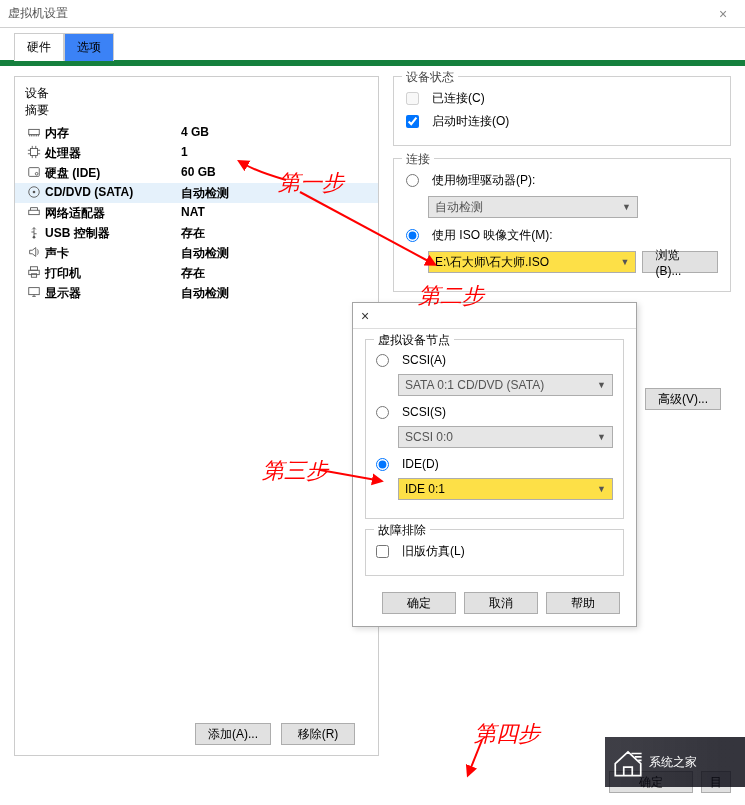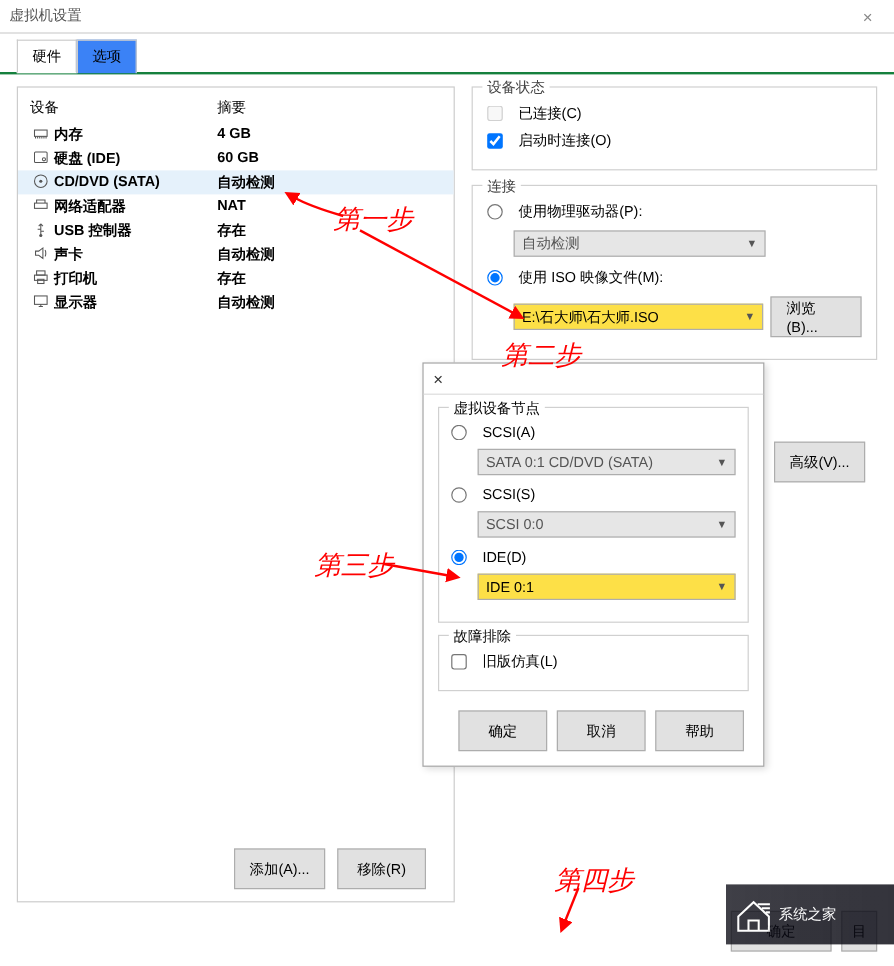--- a/index.html
+++ b/index.html
@@ -2,28 +2,28 @@
 <html><head>
 <meta charset="utf-8">
 <style>
 * { box-sizing: border-box; margin: 0; padding: 0; font-family: "Microsoft YaHei", "Segoe UI", sans-serif; font-size: 12px; }
 body { background: #fff; width: 745px; height: 805px; position: relative; overflow: hidden; }
 
 .titlebar { height: 28px; border-bottom: 1px solid #d0d0d0; display: flex; align-items: center; padding: 0 8px; color: #555; }
 .titlebar .title { flex: 1; }
 .titlebar .close { width: 28px; text-align: center; font-size: 14px; color: #888; }
 
-.tabs { display: flex; gap: 0; padding: 4px 6px 0 14px; border-bottom: 2px solid #15803d; }
+.tabs { display: flex; gap: 0; padding: 4px 6px 0 14px; border-bottom: 6px solid #15803d; }
 .tab { padding: 5px 12px 4px; border: 1px solid #ccc; border-bottom: none; background: #3b82f6; position: relative; top: 1px; }
 .tab.active { background: #fff; border-bottom: 1px solid #fff; }
 
 .content { position: relative; padding: 10px 14px; display: flex; gap: 14px; height: 700px; }
 
 .left { width: 366px; border: 1px solid #ccc; padding: 6px 0; background: #fff; position: relative; }
-.devhdr { display: flex; font-weight: normal; padding: 2px 8px 4px 10px; }
+.devhdr { display: flex; font-weight: normal; padding: 2px 8px 4px 10px; flex-direction: column; }
 .devhdr .c1 { width: 156px; }
 .devlist { }
 .devrow { display: flex; align-items: flex-start; padding: 2px 4px 2px 10px; height: 20px; font-weight: bold; }
 .devrow.sel { background: #e5f1fb; }
 .devrow .ico { width: 18px; text-align: center; color: #555; font-size: 11px; }
 .devrow .c1 { width: 138px; padding-left: 2px; }
 .devrow .c2 { }
 
 svg.ico { width: 14px; height: 14px; }
 
@@ -31,21 +31,21 @@
 .group { border: 1px solid #d0d0d0; padding: 10px 12px 12px; margin-bottom: 12px; position: relative; }
 .group .gtitle { position: absolute; top: -8px; left: 8px; background: #fff; padding: 0 4px; color: #444; }
 .chk, .rad { display: inline-flex; align-items: center; gap: 13px; margin: 3px 0; }
 .chk input, .rad input { width: 13px; height: 13px; }
 
 .combo { display: inline-flex; align-items: center; border: 1px solid #adadad; background: #e6e6e6; height: 22px; width: 210px; padding: 0 6px; color: #555; }
 .combo.enabled { background: #fde047; color: #000; }
 .combo .txt { flex: 1; white-space: nowrap; overflow: hidden; }
 .combo .car { font-size: 9px; color: #555; }
 
-.btn { display: inline-flex; align-items: center; justify-content: center; border: 1px solid #adadad; background: #e1e1e1; height: 34px; padding: 0 12px; min-width: 74px; }
+.btn { display: inline-flex; align-items: center; justify-content: center; border: 1px solid #adadad; background: #e1e1e1; height: 22px; padding: 0 12px; min-width: 74px; }
 
 .indent { margin-left: 22px; margin-top: 4px; margin-bottom: 6px; display: flex; gap: 6px; align-items: center; }
 
 .footer-left { position: absolute; bottom: 8px; left: 50%; transform: translateX(-90px); display: flex; gap: 10px; }
 .footer-main { position: absolute; right: 14px; bottom: 8px; display: flex; gap: 8px; }
 
 
 .modal { position: absolute; left: 352px; top: 302px; width: 285px; border: 1px solid #a4a4a4; background: #fff; box-shadow: 2px 2px 6px rgba(0,0,0,.15); }
 .modal .mtitle { height: 26px; display: flex; align-items: center; padding: 0 8px; border-bottom: 1px solid #ddd; }
 .modal .mtitle .t { flex: 1; }
@@ -53,21 +53,21 @@
 .modal .mbody { padding: 10px 12px 12px; }
 .modal .mgroup { border: 1px solid #d0d0d0; padding: 10px 10px 12px; margin-bottom: 10px; position: relative; }
 .modal .mgroup .gtitle { position: absolute; top: -8px; left: 8px; background: #fff; padding: 0 4px; }
 .modal .btnrow { display: flex; gap: 8px; justify-content: flex-end; padding: 6px 4px 0; }
 .modal .combo { width: 216px; }
 
 
 .ann-text { position: absolute; color: #ff0000; font-family: "KaiTi", serif; font-size: 22px; font-style: italic; pointer-events: none; }
 svg.arrows { position: absolute; left: 0; top: 0; width: 745px; height: 805px; pointer-events: none; }
 
-.adv-col { position: absolute; right: 10px; top: 296px; }
+.adv-col { position: absolute; right: 10px; top: 312px; }
 
 
 .wm { position: absolute; right: 0; bottom: 18px; width: 140px; height: 50px; background: linear-gradient(90deg, rgba(10,10,20,.85), rgba(10,10,20,.9)); color: #fff; display: flex; align-items: center; gap: 4px; padding-left: 6px; font-size: 14px; opacity: .92; overflow: hidden; }
 .wm .house { width: 34px; height: 34px; }
 .wm .wmtxt { display: flex; gap: 2px; }
 </style>
 </head>
 <body>
 
 <div class="titlebar">
@@ -88,20 +88,28 @@
       <span class="c2">摘要</span>
     </div>
     <div class="devlist" id="devlist">
         <div class="devrow">
           <span class="ico"><svg class="ico" viewBox="0 0 16 16">
               <rect x="2" y="5" width="12" height="6" fill="none" stroke="#555"></rect>
               <path d="M3 11v2M5 11v2M7 11v2M9 11v2M11 11v2M13 11v2" stroke="#555"></path>
             </svg></span>
           <span class="c1">内存</span>
           <span class="c2">4 GB</span>
+        </div>
+        <div class="devrow">
+          <span class="ico"><svg class="ico" viewBox="0 0 16 16">
+              <rect x="4" y="4" width="8" height="8" fill="none" stroke="#555"></rect>
+              <path d="M6 1v3M10 1v3M6 12v3M10 12v3M1 6h3M1 10h3M12 6h3M12 10h3" stroke="#555"></path>
+            </svg></span>
+          <span class="c1">处理器</span>
+          <span class="c2">1</span>
         </div>
         <div class="devrow">
           <span class="ico"><svg class="ico" viewBox="0 0 16 16">
               <rect x="2" y="3" width="12" height="10" rx="1" fill="none" stroke="#555"></rect>
               <circle cx="11" cy="10" r="1.5" fill="none" stroke="#555"></circle>
             </svg></span>
           <span class="c1">硬盘 (IDE)</span>
           <span class="c2">60 GB</span>
         </div>
         <div class="devrow sel">
@@ -270,21 +278,21 @@
       <span class="btn">确定</span>
       <span class="btn">取消</span>
       <span class="btn">帮助</span>
     </div>
   </div>
 </div>
 
 <div class="ann-text" style="left:278px; top:168px;">第一步</div>
 <div class="ann-text" style="left:418px; top:281px;">第二步</div>
 <div class="ann-text" style="left:262px; top:456px;">第三步</div>
-<div class="ann-text" style="left:462px; top:719px;">第四步</div>
+<div class="ann-text" style="left:474px; top:719px;">第四步</div>
 
 <svg class="arrows">
   <defs>
     <marker id="ah" markerWidth="10" markerHeight="10" refX="2" refY="3" orient="auto">
       <path d="M0,0 L6,3 L0,6 Z" fill="#ff0000"></path>
     </marker>
   </defs>
 
   <path d="M 286 180 Q 258 172 244 164" stroke="#ff0000" stroke-width="2" fill="none" marker-end="url(#ah)"></path>
 

